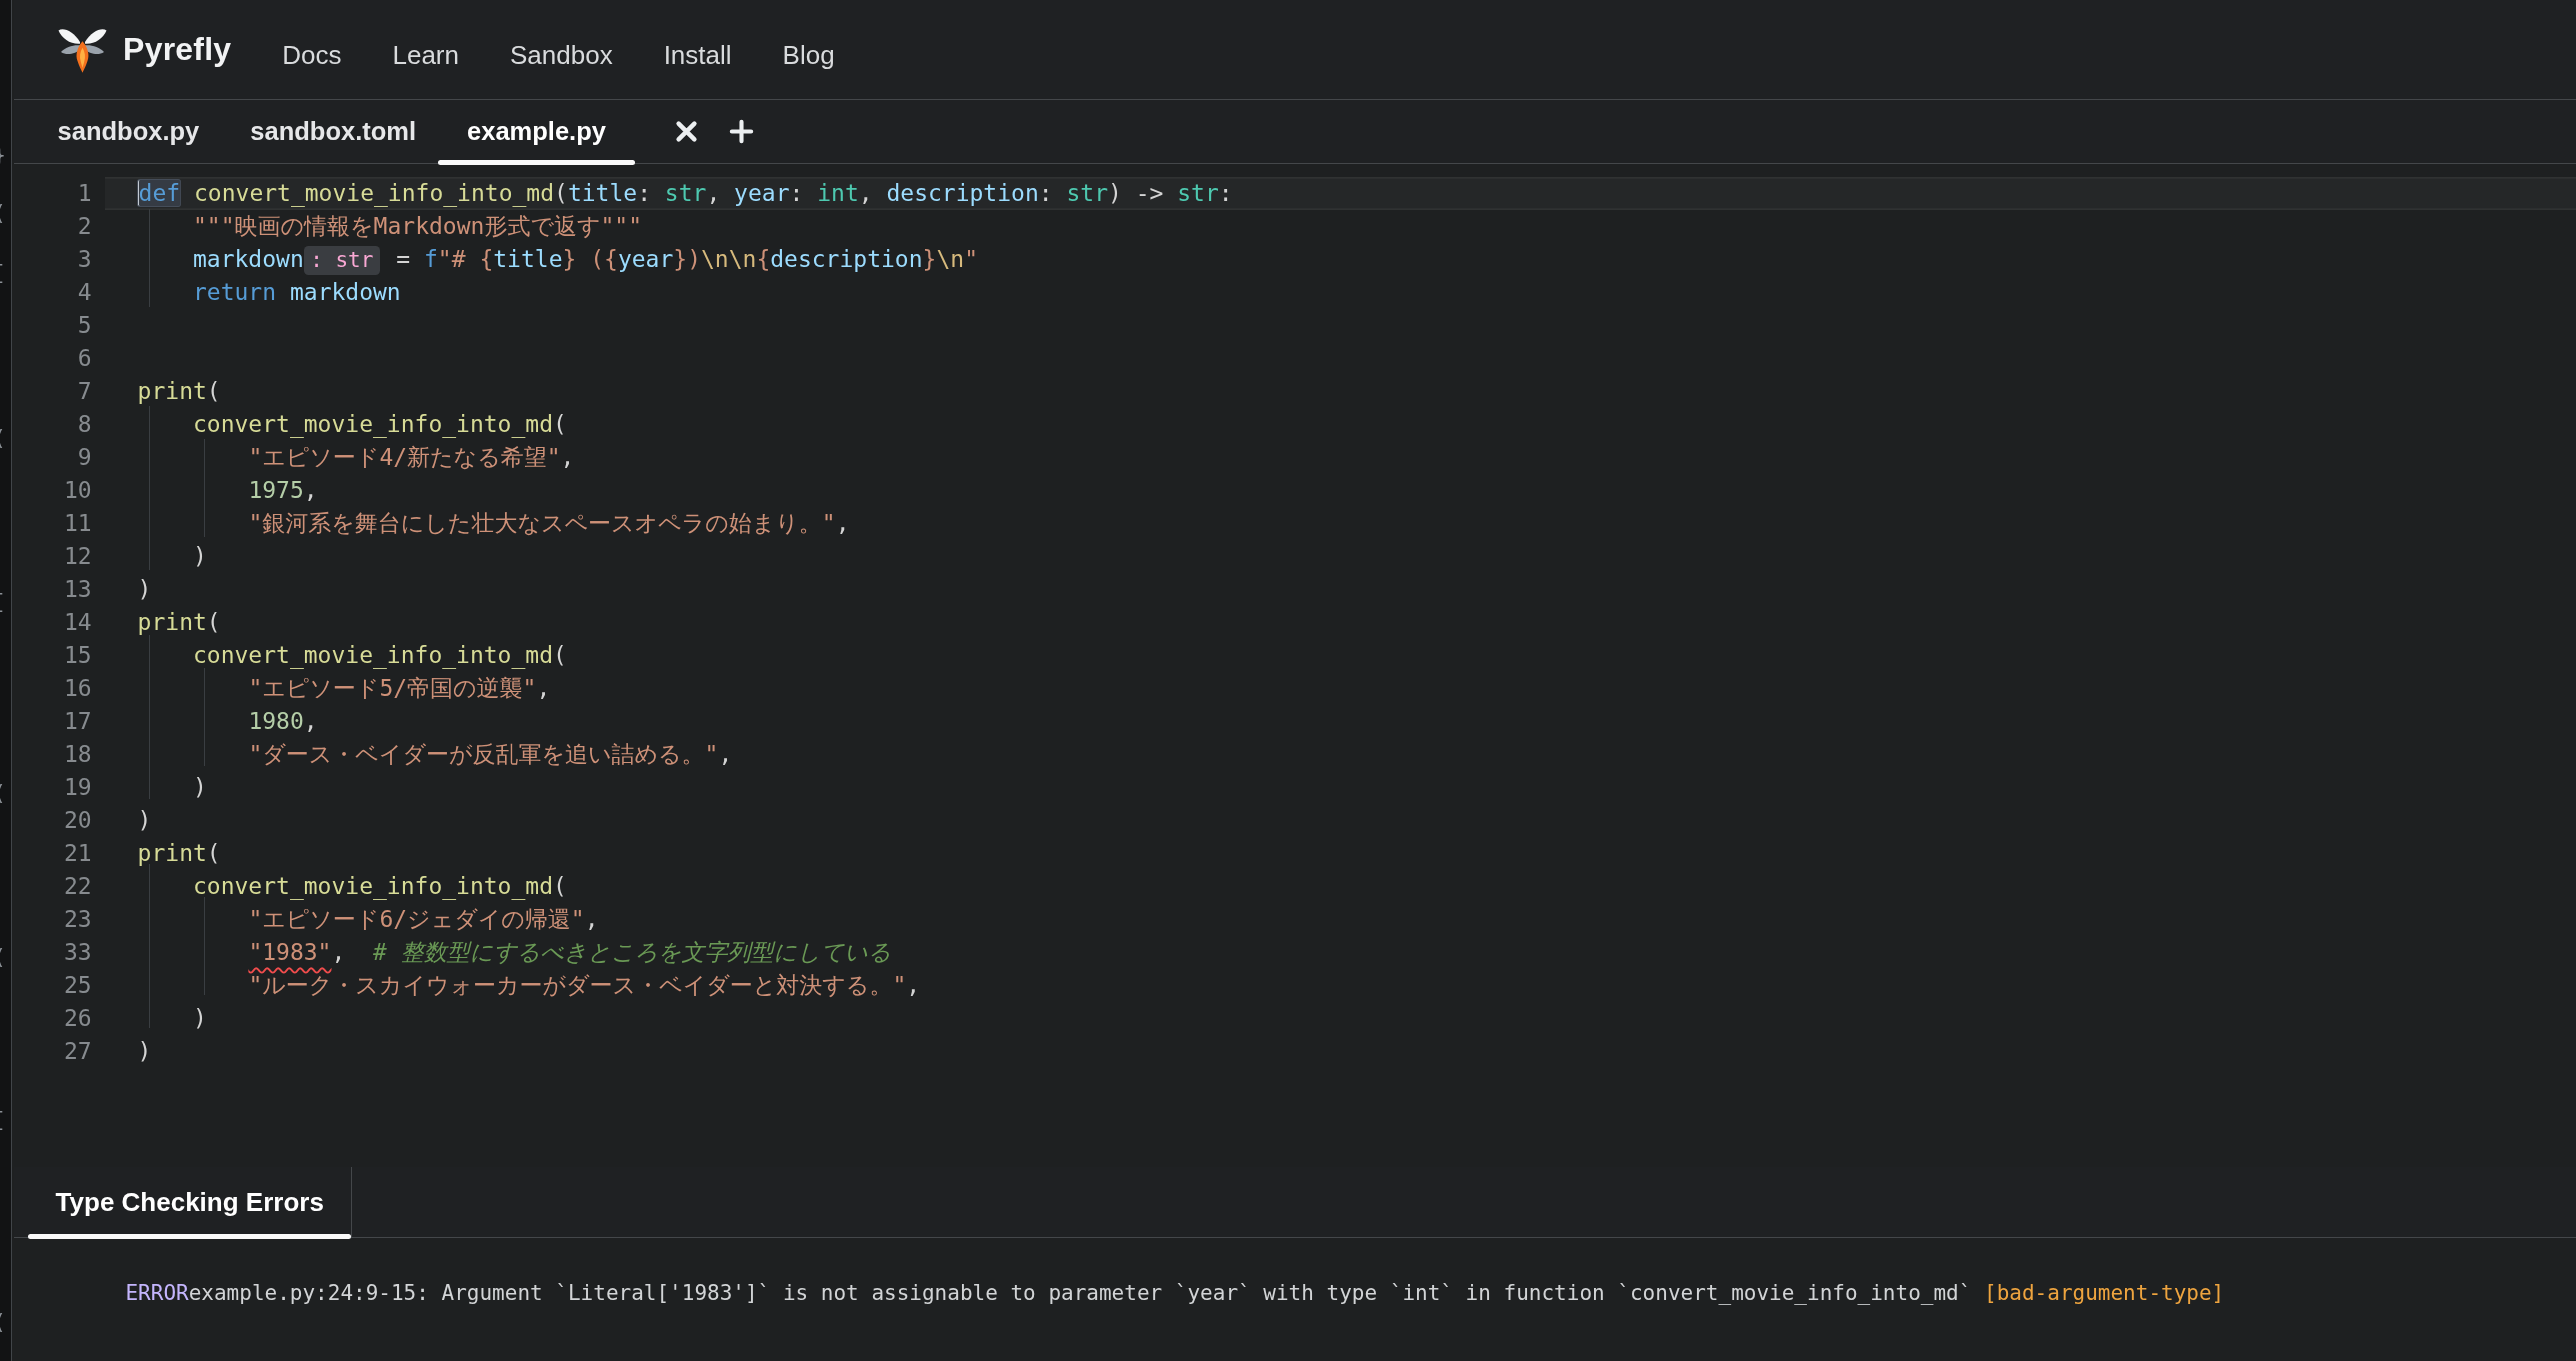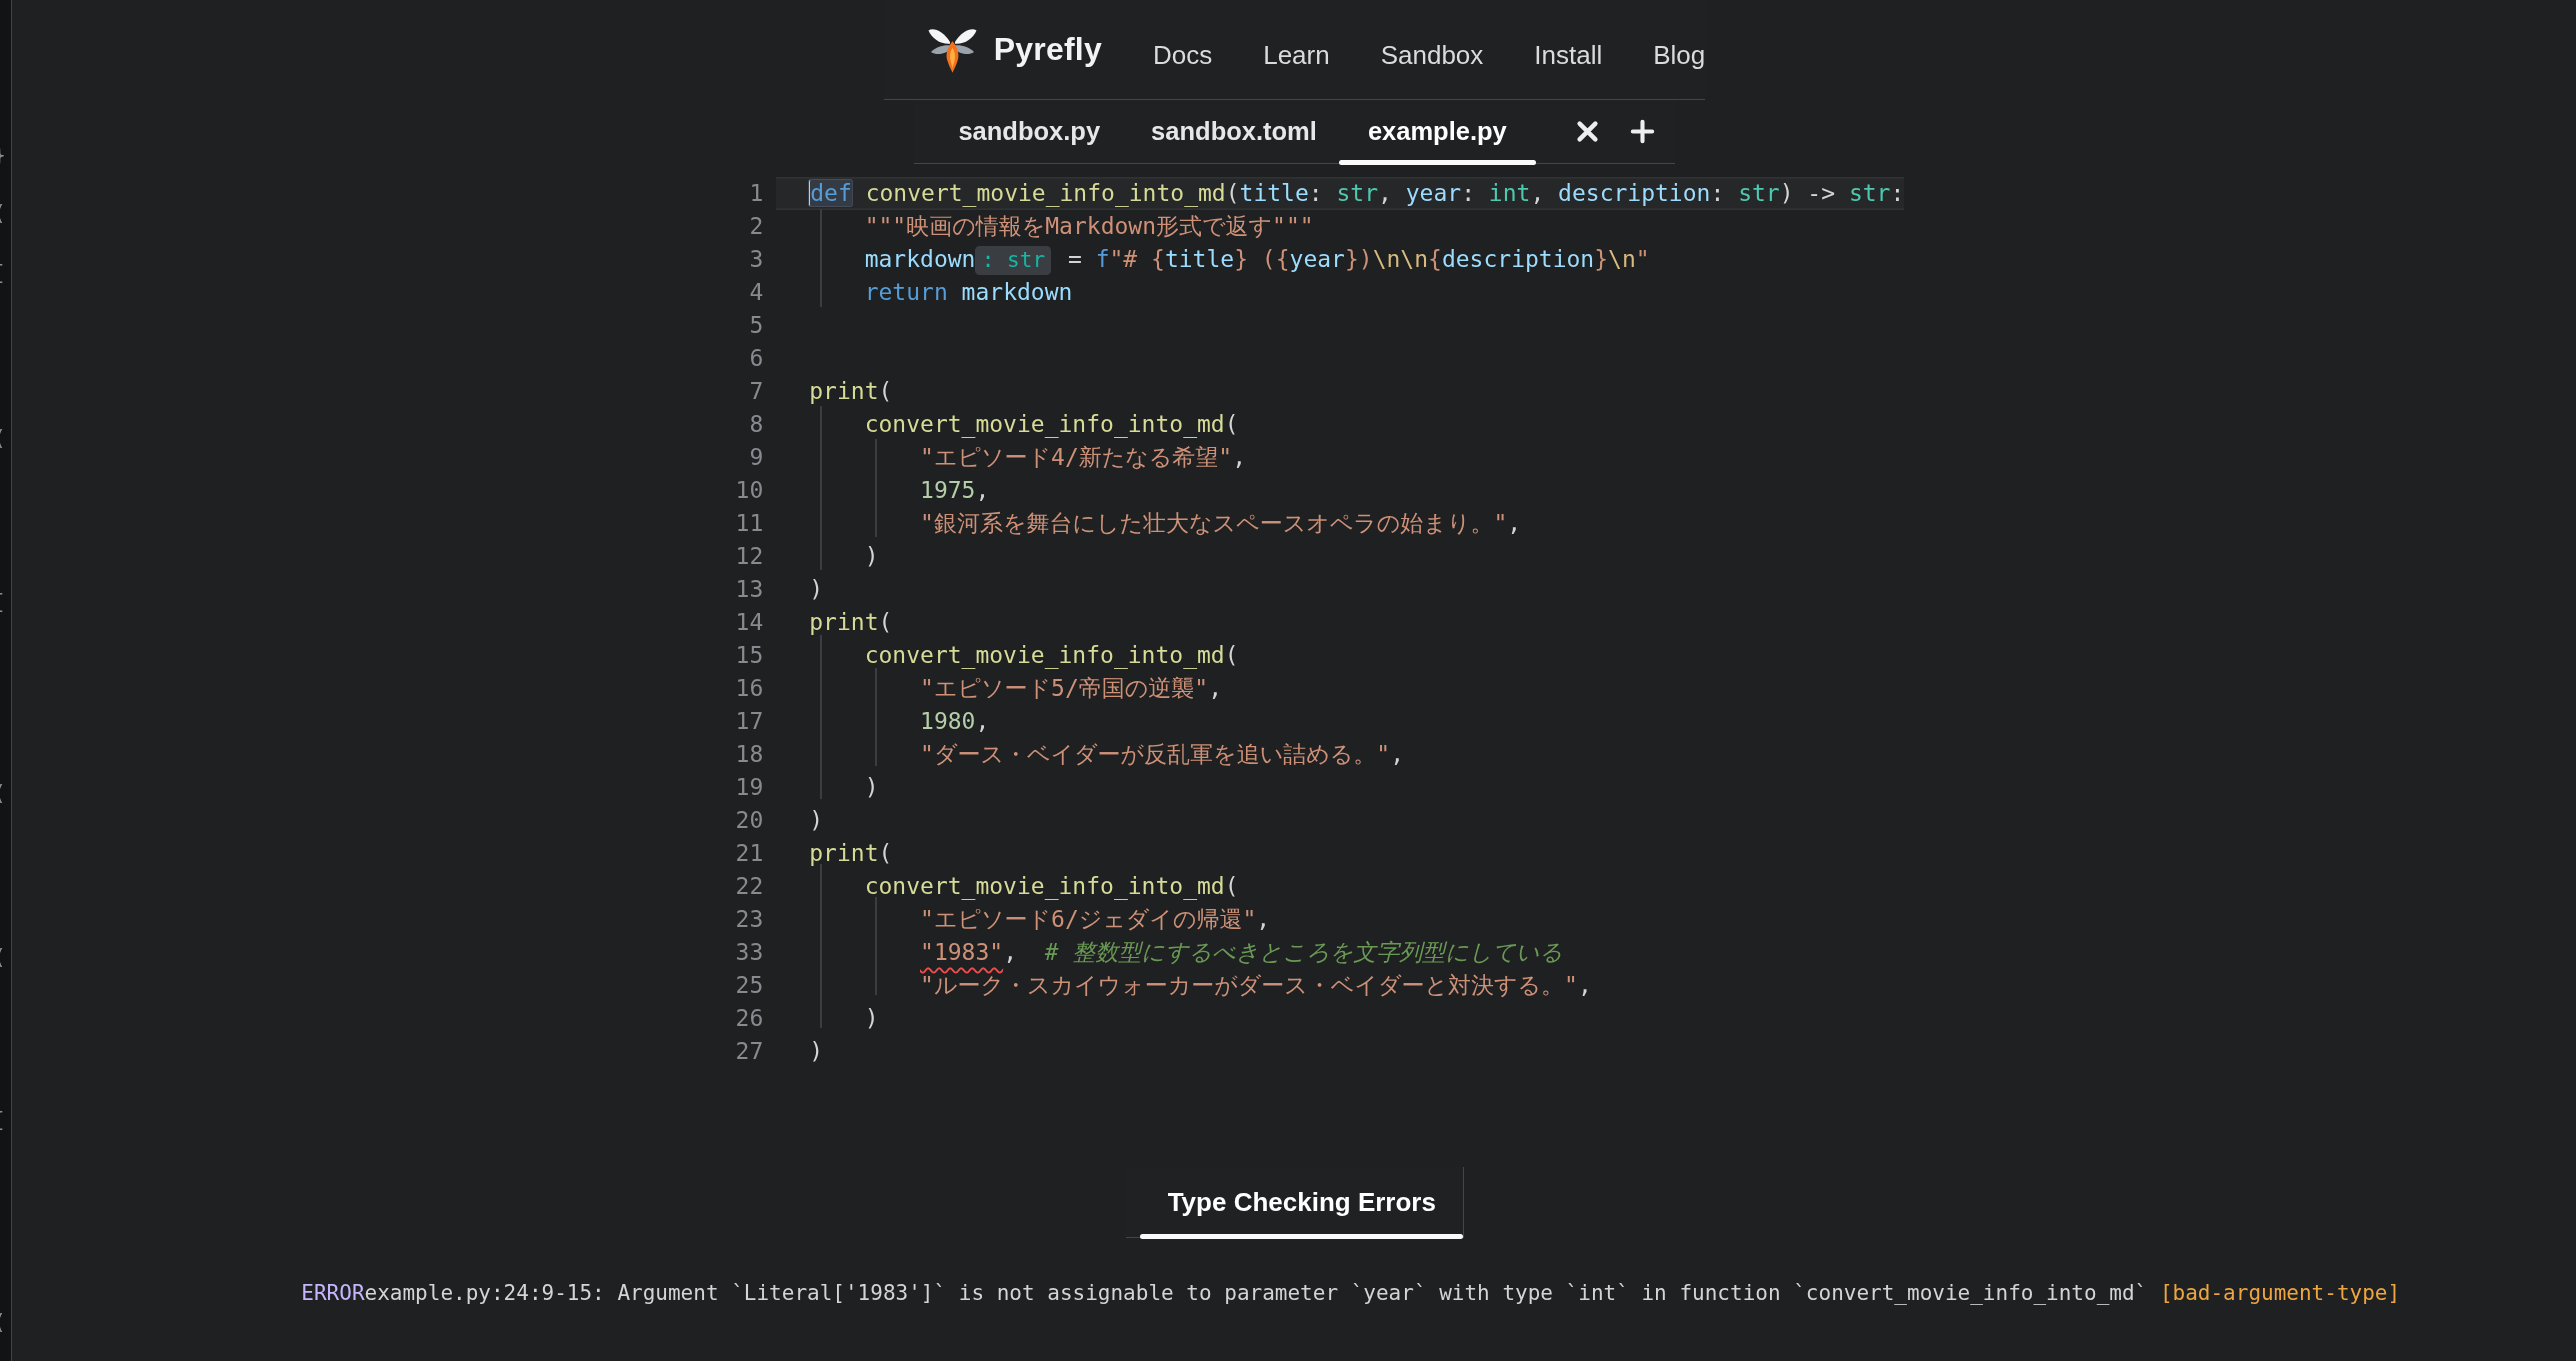--- a/index.html
+++ b/index.html
@@ -16,21 +16,21 @@
     position:fixed; left:0; top:0; bottom:0; width:11.8px;
     background:#121314; border-right:1.8px solid #414549; z-index:40;
     overflow:hidden;
   }
   .left-strip .edge-glyph {
     position:absolute; left:-7.3px;
     font-family:"DejaVu Sans Mono", monospace;
     font-size:22px; color:#8b9096;
   }
 
-  .page { margin-left:13.6px; height:1253px; display:flex; flex-direction:column;align-items:center; }
+  .page { margin-left:13.6px; height:1253px; display:flex; flex-direction:column; }
 
   
   .site-header {
     height:100px; flex:0 0 100px;
     display:flex; align-items:center; gap:51px;
     padding-left:42px;
     background:#1f2123; border-bottom:1.8px solid #44474a;
   }
   .brand { display:flex; align-items:center; gap:14.5px; cursor:pointer; }
   .brand-name { font-size:32px; font-weight:700; color:#f2f3f4; letter-spacing:0.2px; }
@@ -104,21 +104,21 @@
     text-decoration-skip-ink:none;
   }
   .tok-word-hl {
     background:rgba(100,120,150,0.26);
     box-shadow:0 0 0 0.9px rgba(130,150,180,0.35);
     border-left:1.8px solid #c4cad2;
     border-radius:1.8px;
   }
   .tok-inlay {
     display:inline-block;
-    background:#3a3d41; color:#14b8a6;
+    background:#3a3d41; color:#f9a8d4;
     border-radius:4.5px; padding:0 6.4px; margin:0 2.7px 0 0;
     font-size:21px; line-height:29px;
   }
 
   
   .panel-tabs {
     height:71px; flex:0 0 71px;
     display:flex; align-items:stretch;
     background:#1f2123; border-bottom:1.8px solid #44474a;
   }

